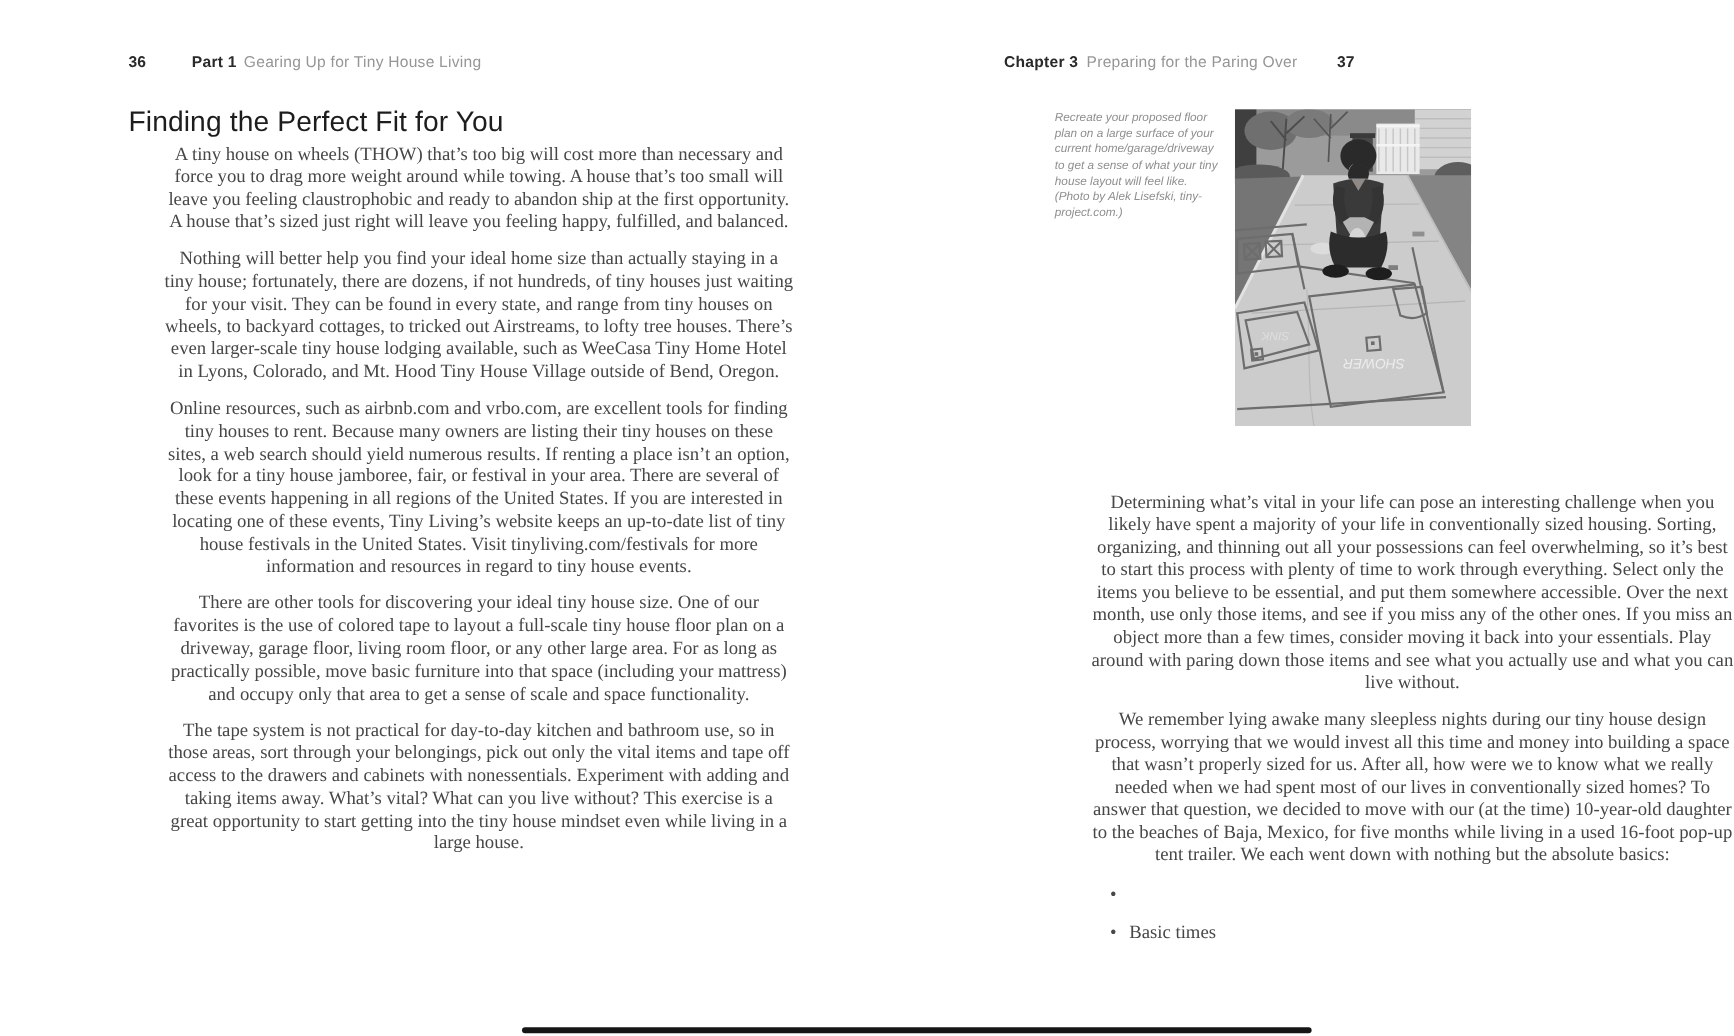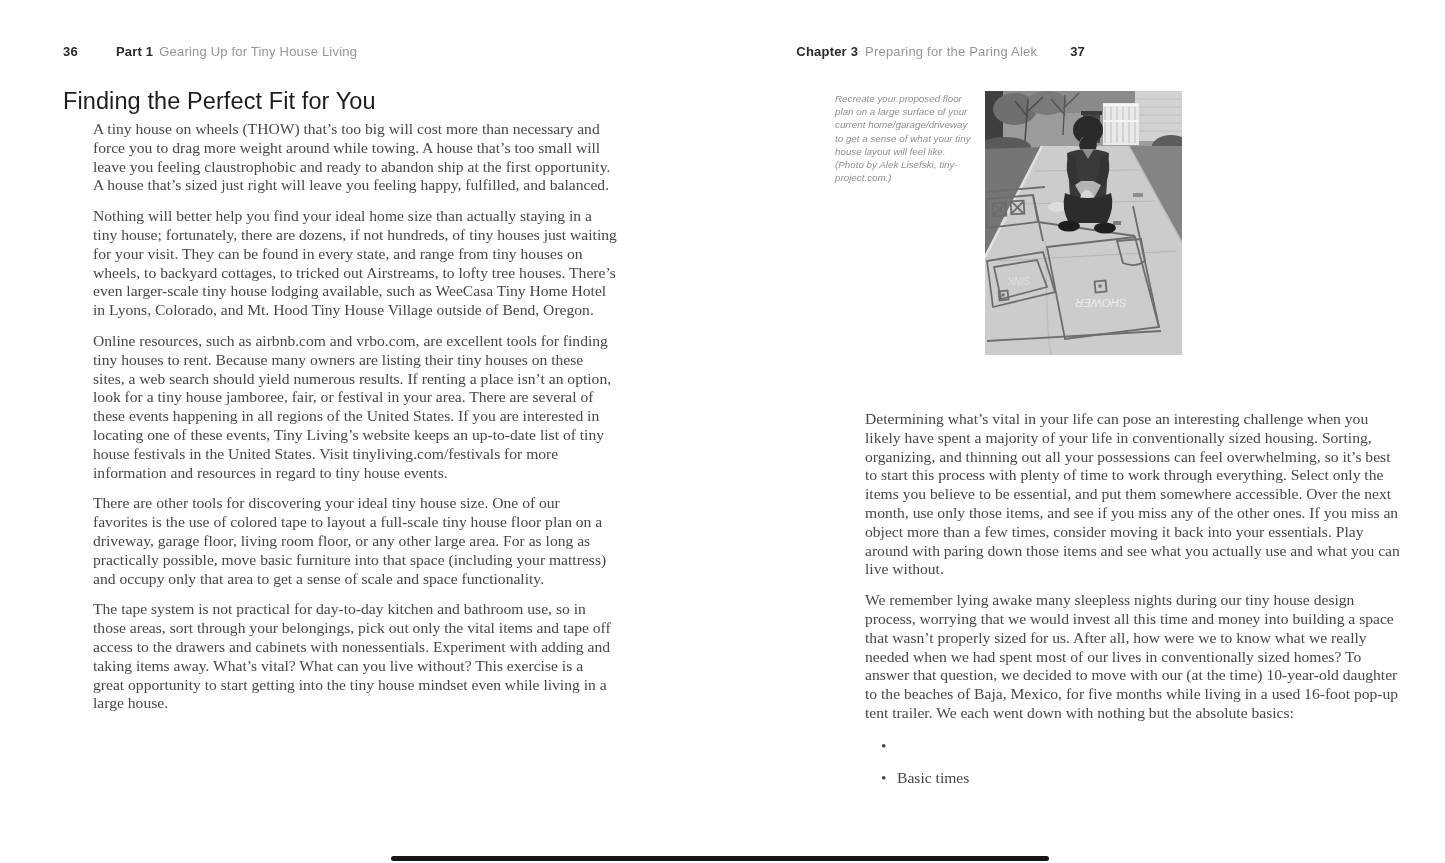--- a/index.html
+++ b/index.html
@@ -1,17 +1,17 @@
 <!DOCTYPE html>
 <html><head>
 <meta charset="utf-8">
 <style>
   html,body{margin:0;padding:0;background:#ffffff;}
   body{width:1445px;height:863px;overflow:hidden;font-family:"Liberation Serif",serif;}
-  .spread{position:relative;width:1147px;height:863px;background:#ffffff;}
+  .spread{position:relative;width:1147px;height:863px;background:#ffffff;margin-left:44px;}
 
   
   .runhead{position:absolute;top:44px;font-family:"Liberation Sans",sans-serif;
            font-size:13px;color:#969696;letter-spacing:.2px;white-space:nowrap;}
   .runhead .pgnum{font-weight:bold;color:#2a2a2a;}
   .runhead .lbl{font-weight:bold;color:#2a2a2a;}
   #lp-runhead{left:63px;}
   #lp-runhead .pgnum{margin-right:38px;}
   #lp-runhead .lbl{margin-right:6px;}
   #rp-runhead{right:62px;text-align:right;}
@@ -20,21 +20,21 @@
 
   
   .sect-heading{position:absolute;font-family:"Liberation Sans",sans-serif;font-weight:normal;
                 font-size:23.5px;color:#1d1d1d;letter-spacing:.1px;margin:0;white-space:nowrap;}
   #lp-heading{left:63px;top:88px;}
   #rp-heading{left:835px;top:383px;}
 
   
   .body-col{position:absolute;}
   .body-col p{margin:0 0 12px 0;font-size:15.6px;line-height:18.8px;color:#474747;
-              text-align:left;}
+              text-align:center;}
   #lp-body{left:93px;top:120px;width:524px;}
   #rp-body{left:865px;top:410px;width:536px;}
 
   
   .bullet-list{margin-top:14px;}
   .bullet-row{display:flex;font-size:15.6px;line-height:18.8px;color:#474747;
               margin:0 0 13px 16px;}
   .bullet-dot{width:16px;flex:0 0 16px;}
 
   
@@ -63,21 +63,21 @@
 
   <div class="body-col" id="lp-body">
     <p>A tiny house on wheels (THOW) that’s too big will cost more than necessary and force you to drag more weight around while towing. A house that’s too small will leave you feeling claustrophobic and ready to abandon ship at the first opportunity. A house that’s sized just right will leave you feeling happy, fulfilled, and balanced.</p>
     <p>Nothing will better help you find your ideal home size than actually staying in a tiny house; fortunately, there are dozens, if not hundreds, of tiny houses just waiting for your visit. They can be found in every state, and range from tiny houses on wheels, to backyard cottages, to tricked out Airstreams, to lofty tree houses. There’s even larger-scale tiny house lodging available, such as WeeCasa Tiny Home Hotel in Lyons, Colorado, and Mt. Hood Tiny House Village outside of Bend, Oregon.</p>
     <p>Online resources, such as airbnb.com and vrbo.com, are excellent tools for finding tiny houses to rent. Because many owners are listing their tiny houses on these sites, a web search should yield numerous results. If renting a place isn’t an option, look for a tiny house jamboree, fair, or festival in your area. There are several of these events happening in all regions of the United States. If you are interested in locating one of these events, Tiny Living’s website keeps an up-to-date list of tiny house festivals in the United States. Visit tinyliving.com/festivals for more information and resources in regard to tiny house events.</p>
     <p>There are other tools for discovering your ideal tiny house size. One of our favorites is the use of colored tape to layout a full-scale tiny house floor plan on a driveway, garage floor, living room floor, or any other large area. For as long as practically possible, move basic furniture into that space (including your mattress) and occupy only that area to get a sense of scale and space functionality.</p>
     <p>The tape system is not practical for day-to-day kitchen and bathroom use, so in those areas, sort through your belongings, pick out only the vital items and tape off access to the drawers and cabinets with nonessentials. Experiment with adding and taking items away. What’s vital? What can you live without? This exercise is a great opportunity to start getting into the tiny house mindset even while living in a large house.</p>
   </div>
 
   <div class="runhead" id="rp-runhead">
-    <span class="lbl">Chapter 3</span><span>Preparing for the Paring Alek</span><span class="pgnum">37</span>
+    <span class="lbl">Chapter 3</span><span>Preparing for the Paring Over</span><span class="pgnum">37</span>
   </div>
 
   <div id="rp-caption">Recreate your proposed floor plan on a large surface of your current home/garage/driveway to get a sense of what your tiny house layout will feel like. (Photo by Alek Lisefski, tiny-project.com.)</div>
 
   <div id="rp-photo">
     <svg width="197" height="264" viewBox="0 0 197 264" xmlns="http://www.w3.org/2000/svg">
 
       <rect x="0" y="0" width="197" height="264" fill="#c9c9c9"></rect>
 
       <rect x="0" y="0" width="197" height="58" fill="#9b9b9b"></rect>

